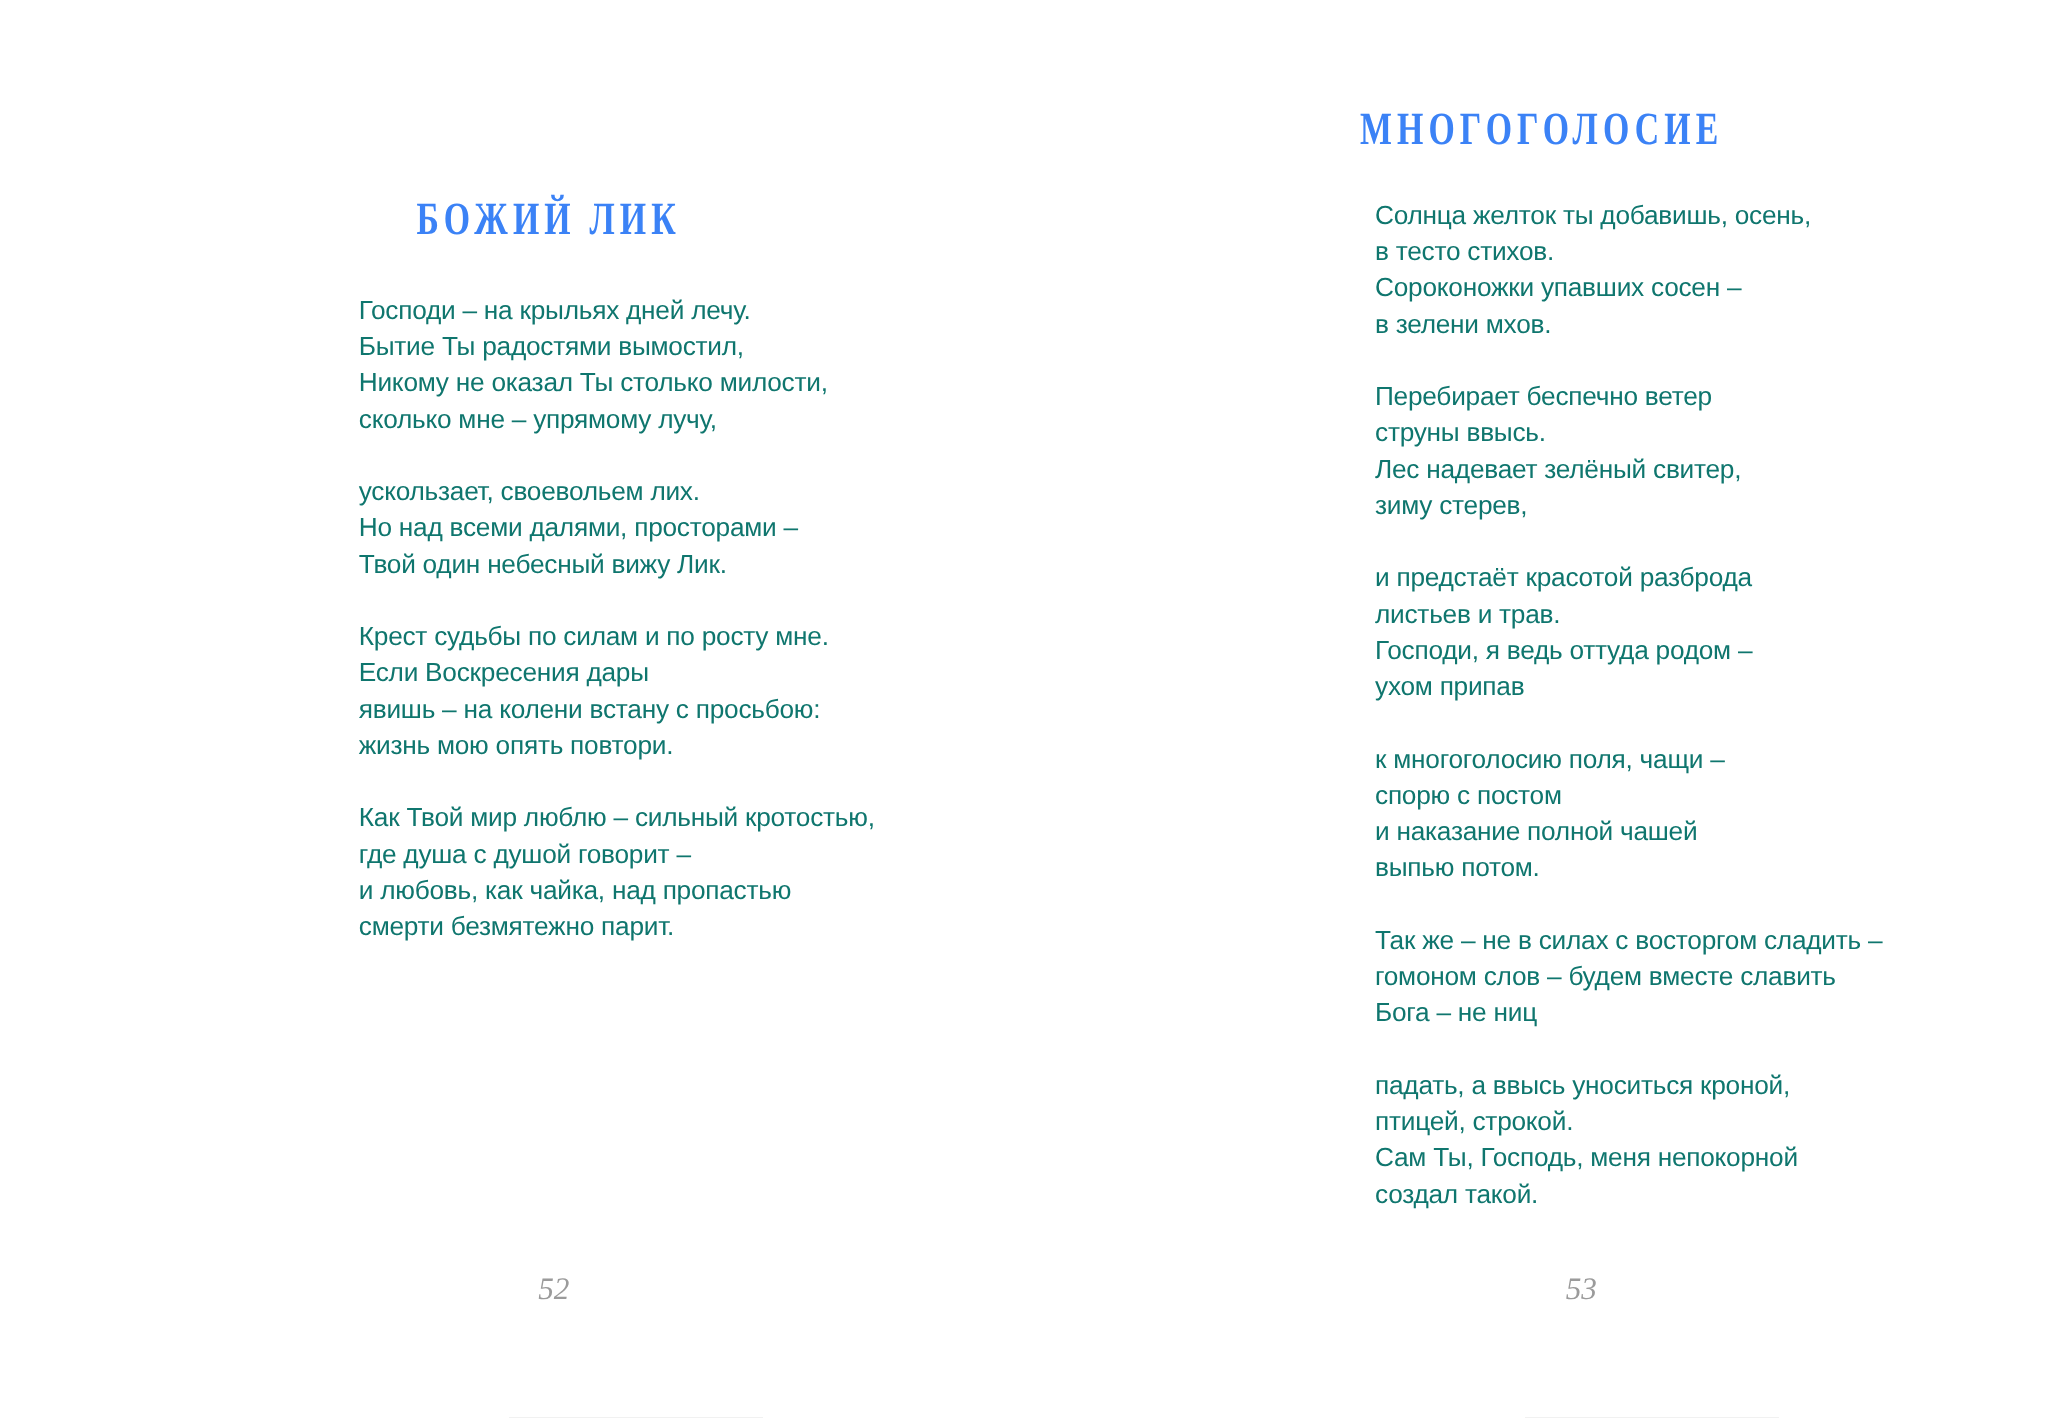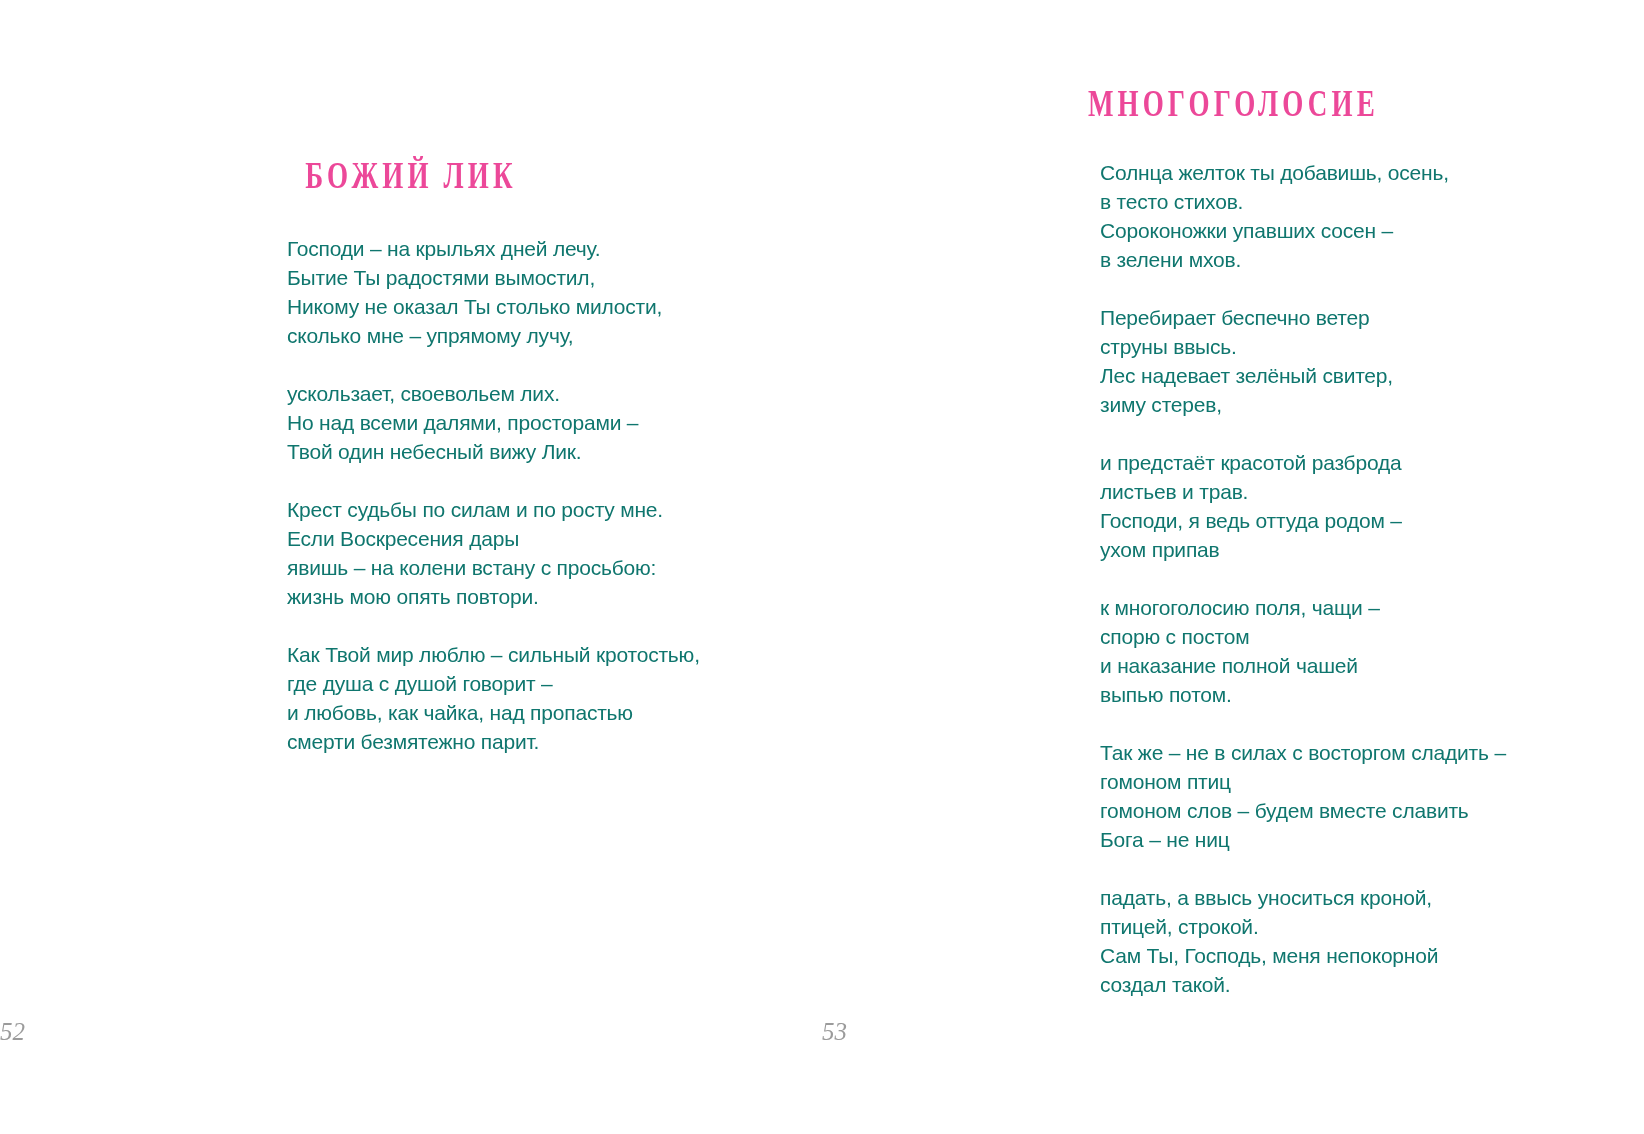--- a/index.html
+++ b/index.html
@@ -13,51 +13,53 @@
   .page{
     position:absolute;top:0;height:1134px;width:822px;
   }
   .page.left{left:0;}
   .page.right{left:822px;}
   .poem-title{
     position:absolute;left:0;width:100%;
     text-align:center;
     font-family:"Liberation Serif", serif;
     font-weight:600;
-    color:#ec4899;
+    color:#3b82f6;
     font-size:33px;
     letter-spacing:5px;
     white-space:nowrap;
   }
   .poem-title .squeeze{
     display:inline-block;
     transform:scale(0.82,1.12);
     transform-origin:center top;
   }
-  .page.left .poem-title{top:156px;}
+  .page.left .poem-title{top:156px;margin-left:28px;}
   .page.right .poem-title{top:84px;}
   .poem{
     position:absolute;
     font-size:21px;
     line-height:29px;
     letter-spacing:-0.2px;
     color:#0f766e;
     white-space:nowrap;
   }
   .page.left .poem{left:287px;top:234px;}
   .page.right .poem{left:278px;top:158px;}
   .stanza{margin:0 0 29px 0;}
   .stanza:last-child{margin-bottom:0;}
   .page-number{
     position:absolute;left:0;width:100%;
     top:1018px;
+    text-align:center;
     font-family:"Liberation Serif", serif;
     font-size:25px;
     font-style:italic;
     color:#9b9b9b;
+    padding-left:32px;
   }
 </style>
 </head>
 <body>
 
 <div class="spread">
 
   <div class="page left">
     <div class="poem-title">
       <span class="squeeze">БОЖИЙ ЛИК</span>
@@ -114,21 +116,20 @@
           <div class="line">ухом припав</div>
         </div>
         <div class="stanza">
           <div class="line">к многоголосию поля, чащи –</div>
           <div class="line">спорю с постом</div>
           <div class="line">и наказание полной чашей</div>
           <div class="line">выпью потом.</div>
         </div>
         <div class="stanza">
           <div class="line">Так же – не в силах с восторгом сладить –</div>
-          <div class="line">гомоном птиц</div>
           <div class="line">гомоном слов – будем вместе славить</div>
           <div class="line">Бога – не ниц</div>
         </div>
         <div class="stanza">
           <div class="line">падать, а ввысь уноситься кроной,</div>
           <div class="line">птицей, строкой.</div>
           <div class="line">Сам Ты, Господь, меня непокорной</div>
           <div class="line">создал такой.</div>
         </div>
       </div>

